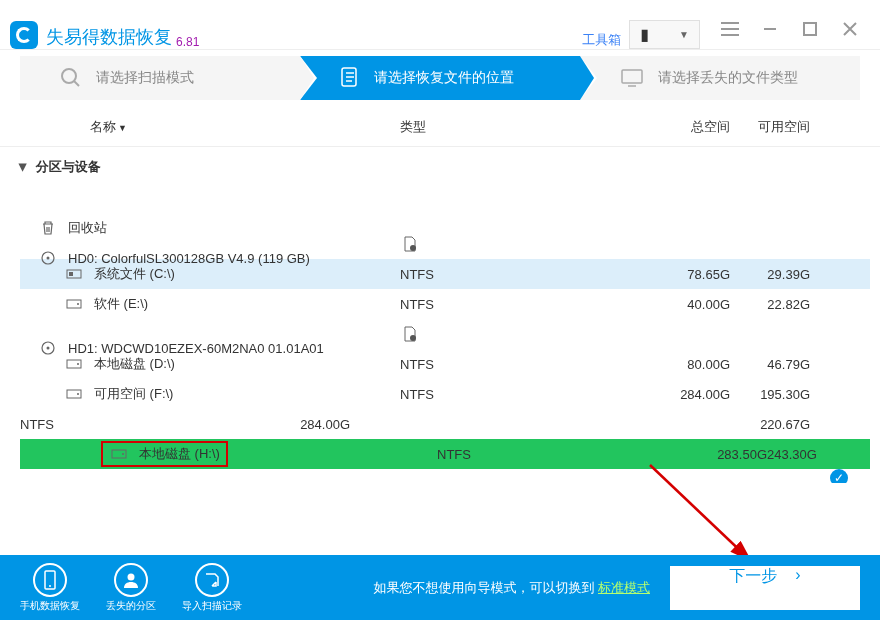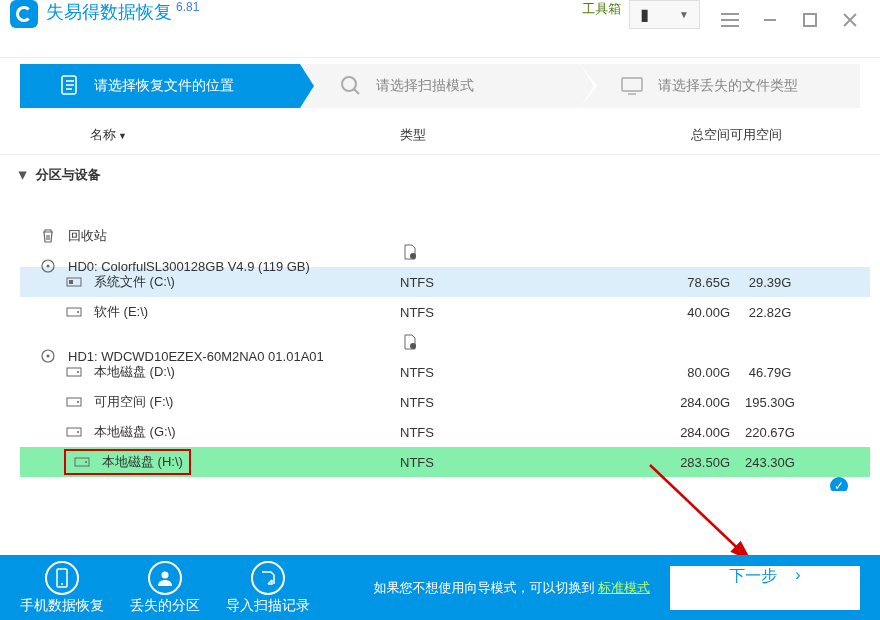--- a/index.html
+++ b/index.html
@@ -1,69 +1,69 @@
 <!DOCTYPE html>
 <html><head>
 <meta charset="utf-8">
 <style>
 * { margin: 0; padding: 0; box-sizing: border-box; font-family: "Microsoft YaHei", Arial, sans-serif; }
 body { width: 880px; height: 620px; background: #fff; overflow: hidden; position: relative; }
 
 
-.titlebar { height: 58px; display: flex; align-items: flex-start; padding: 0 10px; border-bottom: 1px solid #eee; }
+.titlebar { height: 50px; display: flex; align-items: flex-end; padding: 0 10px; border-bottom: 1px solid #eee; }
 .logo { width: 28px; height: 28px; background: #0095e5; border-radius: 6px; display: flex; align-items: center; justify-content: center; margin-right: 8px; }
 .logo-inner { width: 16px; height: 16px; border: 3px solid #fff; border-radius: 50%; border-right-color: transparent; }
 .app-title { font-size: 18px; color: #0095e5; font-weight: 500; }
-.app-ver { font-size: 12px; color: #3b82f6; margin-left: 4px; }
+.app-ver { font-size: 12px; color: #a21caf; margin-left: 4px; }
 .title-spacer { flex: 1; }
-.toolbox { font-size: 13px; color: #4d7c0f; margin-right: 8px; }
+.toolbox { font-size: 13px; color: #3b82f6; margin-right: 8px; }
 .user-dd { display: flex; align-items: center; background: #f8f8f8; border: 1px solid #e0e0e0; padding: 4px 10px; margin-right: 10px; }
 .user-icon { color: #333; margin-right: 30px; }
 .dd-caret { font-size: 10px; color: #666; }
 .win-btn { width: 40px; height: 40px; display: flex; align-items: center; justify-content: center; color: #888; cursor: pointer; }
 
 
 .wizard { height: 44px; display: flex; margin: 6px 20px 6px 20px; }
 .step { flex: 1; display: flex; align-items: center; padding-left: 40px; font-size: 14px; color: #888; position: relative; background: #f5f5f5; }
 .step.active { background: #0095e5; color: #fff; }
 .step-icon { margin-right: 14px; display: flex; }
 .step::after { content: ""; position: absolute; right: -14px; top: 0; width: 0; height: 0; border-top: 22px solid transparent; border-bottom: 22px solid transparent; border-left: 14px solid #f5f5f5; z-index: 2; }
 .step.active::after { border-left-color: #0095e5; }
 .step::before { content: ""; position: absolute; right: -17px; top: 0; width: 0; height: 0; border-top: 22px solid transparent; border-bottom: 22px solid transparent; border-left: 17px solid #fff; z-index: 1; }
 .step:last-child::after, .step:last-child::before { display: none; }
 
 
 .thead { display: flex; padding: 12px 20px 10px 20px; font-size: 13px; color: #333; border-bottom: 1px solid #eee; }
 .thead .col1 { flex: 0 0 380px; text-align: left; padding-left: 70px; }
 .thead .col2 { flex: 0 0 200px; text-align: left; }
 .thead .col3 { flex: 0 0 130px; text-align: right; }
-.thead .col4 { flex: 1; text-align: left; padding-right: 50px; }
+.thead .col4 { flex: 1; text-align: right; padding-right: 50px; }
 .sort-caret { font-size: 9px; margin-left: 2px; }
 
 
 .tree { height: 336px; overflow-y: auto; padding: 4px 10px 0 20px; font-size: 13px; color: #333; }
 .section-head { display: flex; align-items: center; height: 32px; font-weight: bold; }
 .caret { font-size: 10px; margin-right: 8px; color: #555; transform: rotate(90deg); display: inline-block; }
 .row { display: flex; align-items: center; height: 30px; }
 .row .col1 { flex: 0 0 380px; display: flex; align-items: center; }
 .row .col2 { flex: 0 0 200px; }
 .row .col3 { flex: 0 0 130px; text-align: right; }
-.row .col4 { flex: 1; text-align: center; padding-right: 60px; }
+.row .col4 { flex: 1; text-align: right; padding-right: 60px; }
 .ind0 { padding-left: 18px; margin-top: 28px; }
 .ind1 { padding-left: 44px; }
 .row-icon { width: 20px; height: 20px; display: flex; align-items: center; justify-content: center; margin-right: 10px; color: #666; }
 .row.hl { background: #dceefa; }
-.row.sel { background: #86efac; }
+.row.sel { background: #22c55e; padding-left: 37px; }
 .red-box { border: 2px solid #d40000; padding: 1px 6px; display: inline-flex; align-items: center; }
 .check-badge { position: absolute; right: 22px; width: 18px; height: 18px; background: #0095e5; border-radius: 50%; color: #fff; font-size: 12px; display: flex; align-items: center; justify-content: center; }
 .row-wrap { position: relative; }
 
 
 .bottombar { position: absolute; bottom: 0; left: 0; right: 0; height: 65px; background: #0095e5; display: flex; align-items: center; padding: 0 20px; }
-.bot-item { display: flex; flex-direction: column; align-items: center; color: #fff; font-size: 14px; margin-right: 26px; }
+.bot-item { display: flex; flex-direction: column; align-items: center; color: #fff; font-size: 10px; margin-right: 26px; }
 .bot-icon { width: 34px; height: 34px; border: 2px solid #fff; border-radius: 50%; display: flex; align-items: center; justify-content: center; margin-bottom: 2px; font-size: 16px; }
 .bot-spacer { flex: 1; }
 .bot-hint { color: #fff; font-size: 13px; margin-right: 20px; }
 .bot-hint a { color: #b6ff6e; text-decoration: underline; }
 .next-btn { background: #fff; color: #0095e5; width: 190px; height: 44px; display: flex; align-items: flex-start; justify-content: center; font-size: 16px; cursor: pointer; }
 .next-btn .chev { margin-left: 18px; }
 
 
 .arrow-svg { position: absolute; pointer-events: none; }
 </style>
@@ -98,40 +98,40 @@
       </svg>
   </div>
   <div class="win-btn">
     <svg width="14" height="14" viewBox="0 0 14 14">
         <path d="M1 1l12 12M13 1L1 13" stroke="#999" stroke-width="2"></path>
       </svg>
   </div>
 </div>
 
 <div class="wizard">
+  <div class="step">
+    <span class="step-icon">
+      <svg width="22" height="22" viewBox="0 0 22 22">
+          <circle cx="9" cy="9" r="7" stroke="#aaa" stroke-width="2" fill="none"></circle>
+          <path d="M14 14l5 5" stroke="#aaa" stroke-width="2"></path>
+        </svg>
+    </span>
+    <span>请选择扫描模式</span>
+  </div>
   <div class="step active">
     <span class="step-icon">
       <svg width="20" height="22" viewBox="0 0 20 22">
           <rect x="2" y="1" width="14" height="18" rx="2" stroke="#fff" stroke-width="1.5" fill="none"></rect>
           <path d="M6 6h8M6 10h8M6 14h6" stroke="#fff" stroke-width="1.5"></path>
         </svg>
     </span>
     <span>请选择恢复文件的位置</span>
   </div>
   <div class="step">
     <span class="step-icon">
-      <svg width="22" height="22" viewBox="0 0 22 22">
-          <circle cx="9" cy="9" r="7" stroke="#aaa" stroke-width="2" fill="none"></circle>
-          <path d="M14 14l5 5" stroke="#aaa" stroke-width="2"></path>
-        </svg>
-    </span>
-    <span>请选择扫描模式</span>
-  </div>
-  <div class="step">
-    <span class="step-icon">
       <svg width="24" height="20" viewBox="0 0 24 20">
           <rect x="2" y="2" width="20" height="13" rx="1" stroke="#aaa" stroke-width="1.5" fill="none"></rect>
           <path d="M8 18h8" stroke="#aaa" stroke-width="1.5"></path>
         </svg>
     </span>
     <span>请选择丢失的文件类型</span>
   </div>
 </div>
 
 <div class="thead">
@@ -258,29 +258,20 @@
           </svg>
         </span>
         <span>可用空间 (F:\)</span>
       </div>
     <div class="col2">NTFS</div>
     <div class="col3">284.00G</div>
     <div class="col4">195.30G</div>
   </div>
 
   <div class="row">
-    <div class="col1 ind1">
-        <span class="row-icon">
-          <svg width="16" height="12" viewBox="0 0 16 12">
-            <rect x="1" y="2" width="14" height="8" stroke="#666" fill="none"></rect>
-            <circle cx="12" cy="6" r="1" fill="#666"></circle>
-          </svg>
-        </span>
-        <span>本地磁盘 (G:\)</span>
-      </div>
     <div class="col2">NTFS</div>
     <div class="col3">284.00G</div>
     <div class="col4">220.67G</div>
   </div>
 
   <div class="row-wrap">
     <div class="row sel">
       <div class="col1 ind1">
         <span class="red-box">
           <span class="row-icon">

